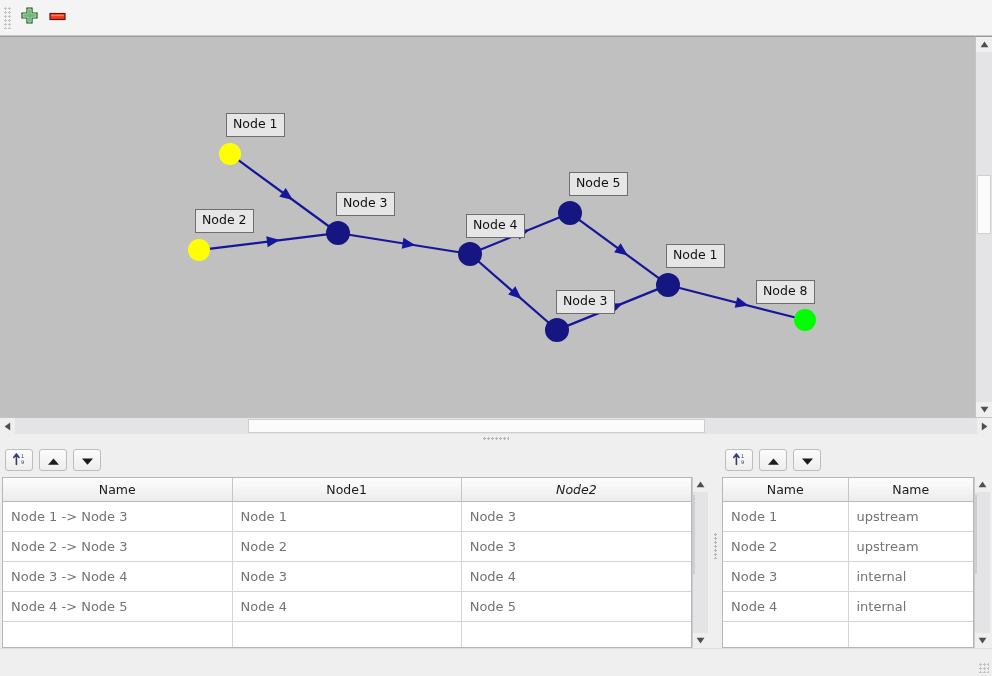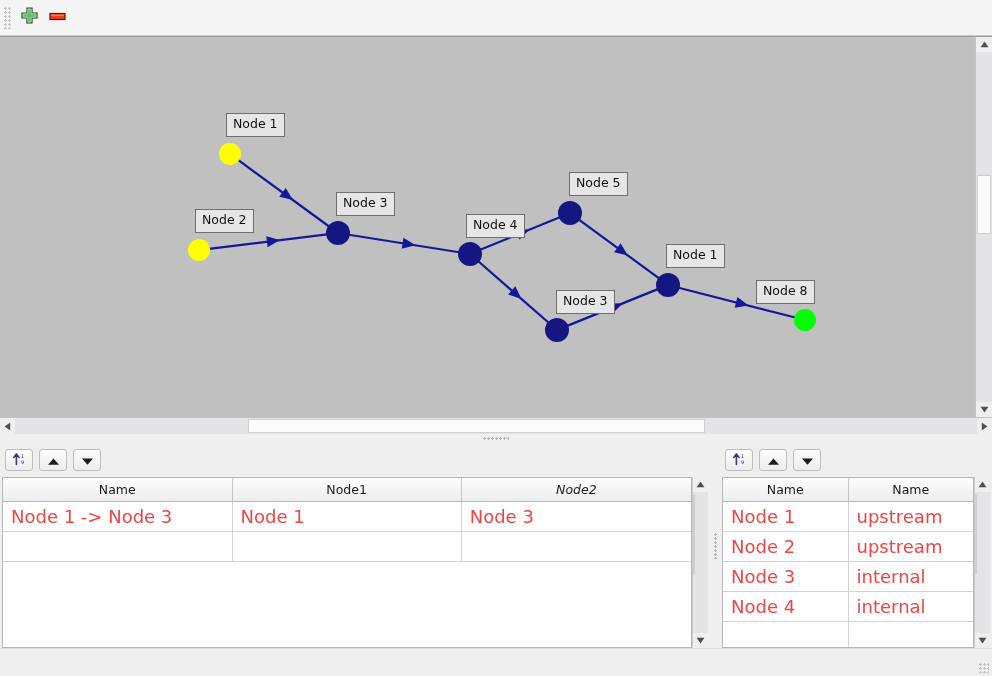--- a/index.html
+++ b/index.html
@@ -197,22 +197,22 @@
     font-weight: normal;
     color: #1a1a1a;
     height: 23px;
     text-align: center;
     user-select: none;
     cursor: pointer;
   }
   table.grid td {
     border-right: 1px solid #d4d4d4;
     border-bottom: 1px solid #d4d4d4;
-    font-size: 18px;
-    color: #ef4444;
+    font-size: 13px;
+    color: #737373;
     height: 30px;
     padding: 0 8px;
     background: #fff;
     white-space: nowrap;
     overflow: hidden;
     text-overflow: ellipsis;
     cursor: default;
   }
   table.grid tr:last-child td { border-bottom: 1px solid #d4d4d4; }
 
@@ -405,20 +405,35 @@
                   <th style="border-right: none; font-style: italic;">Node2</th>
                 </tr>
               </thead>
             <tbody id="branches-body">
                 <tr>
                   <td>Node 1 -&gt; Node 3</td>
                   <td>Node 1</td>
                   <td style="border-right: none;">Node 3</td>
                 </tr>
                 <tr>
+                  <td>Node 2 -&gt; Node 3</td>
+                  <td>Node 2</td>
+                  <td style="border-right: none;">Node 3</td>
+                </tr>
+                <tr>
+                  <td>Node 3 -&gt; Node 4</td>
+                  <td>Node 3</td>
+                  <td style="border-right: none;">Node 4</td>
+                </tr>
+                <tr>
+                  <td>Node 4 -&gt; Node 5</td>
+                  <td>Node 4</td>
+                  <td style="border-right: none;">Node 5</td>
+                </tr>
+                <tr>
                   <td></td>
                   <td></td>
                   <td style="border-right: none;"></td>
                 </tr>
               </tbody>
           </table>
         </div>
         <div class="table-vscroll">
           <div class="sb-arrow">
             <svg width="9" height="7" viewBox="0 0 9 7">

